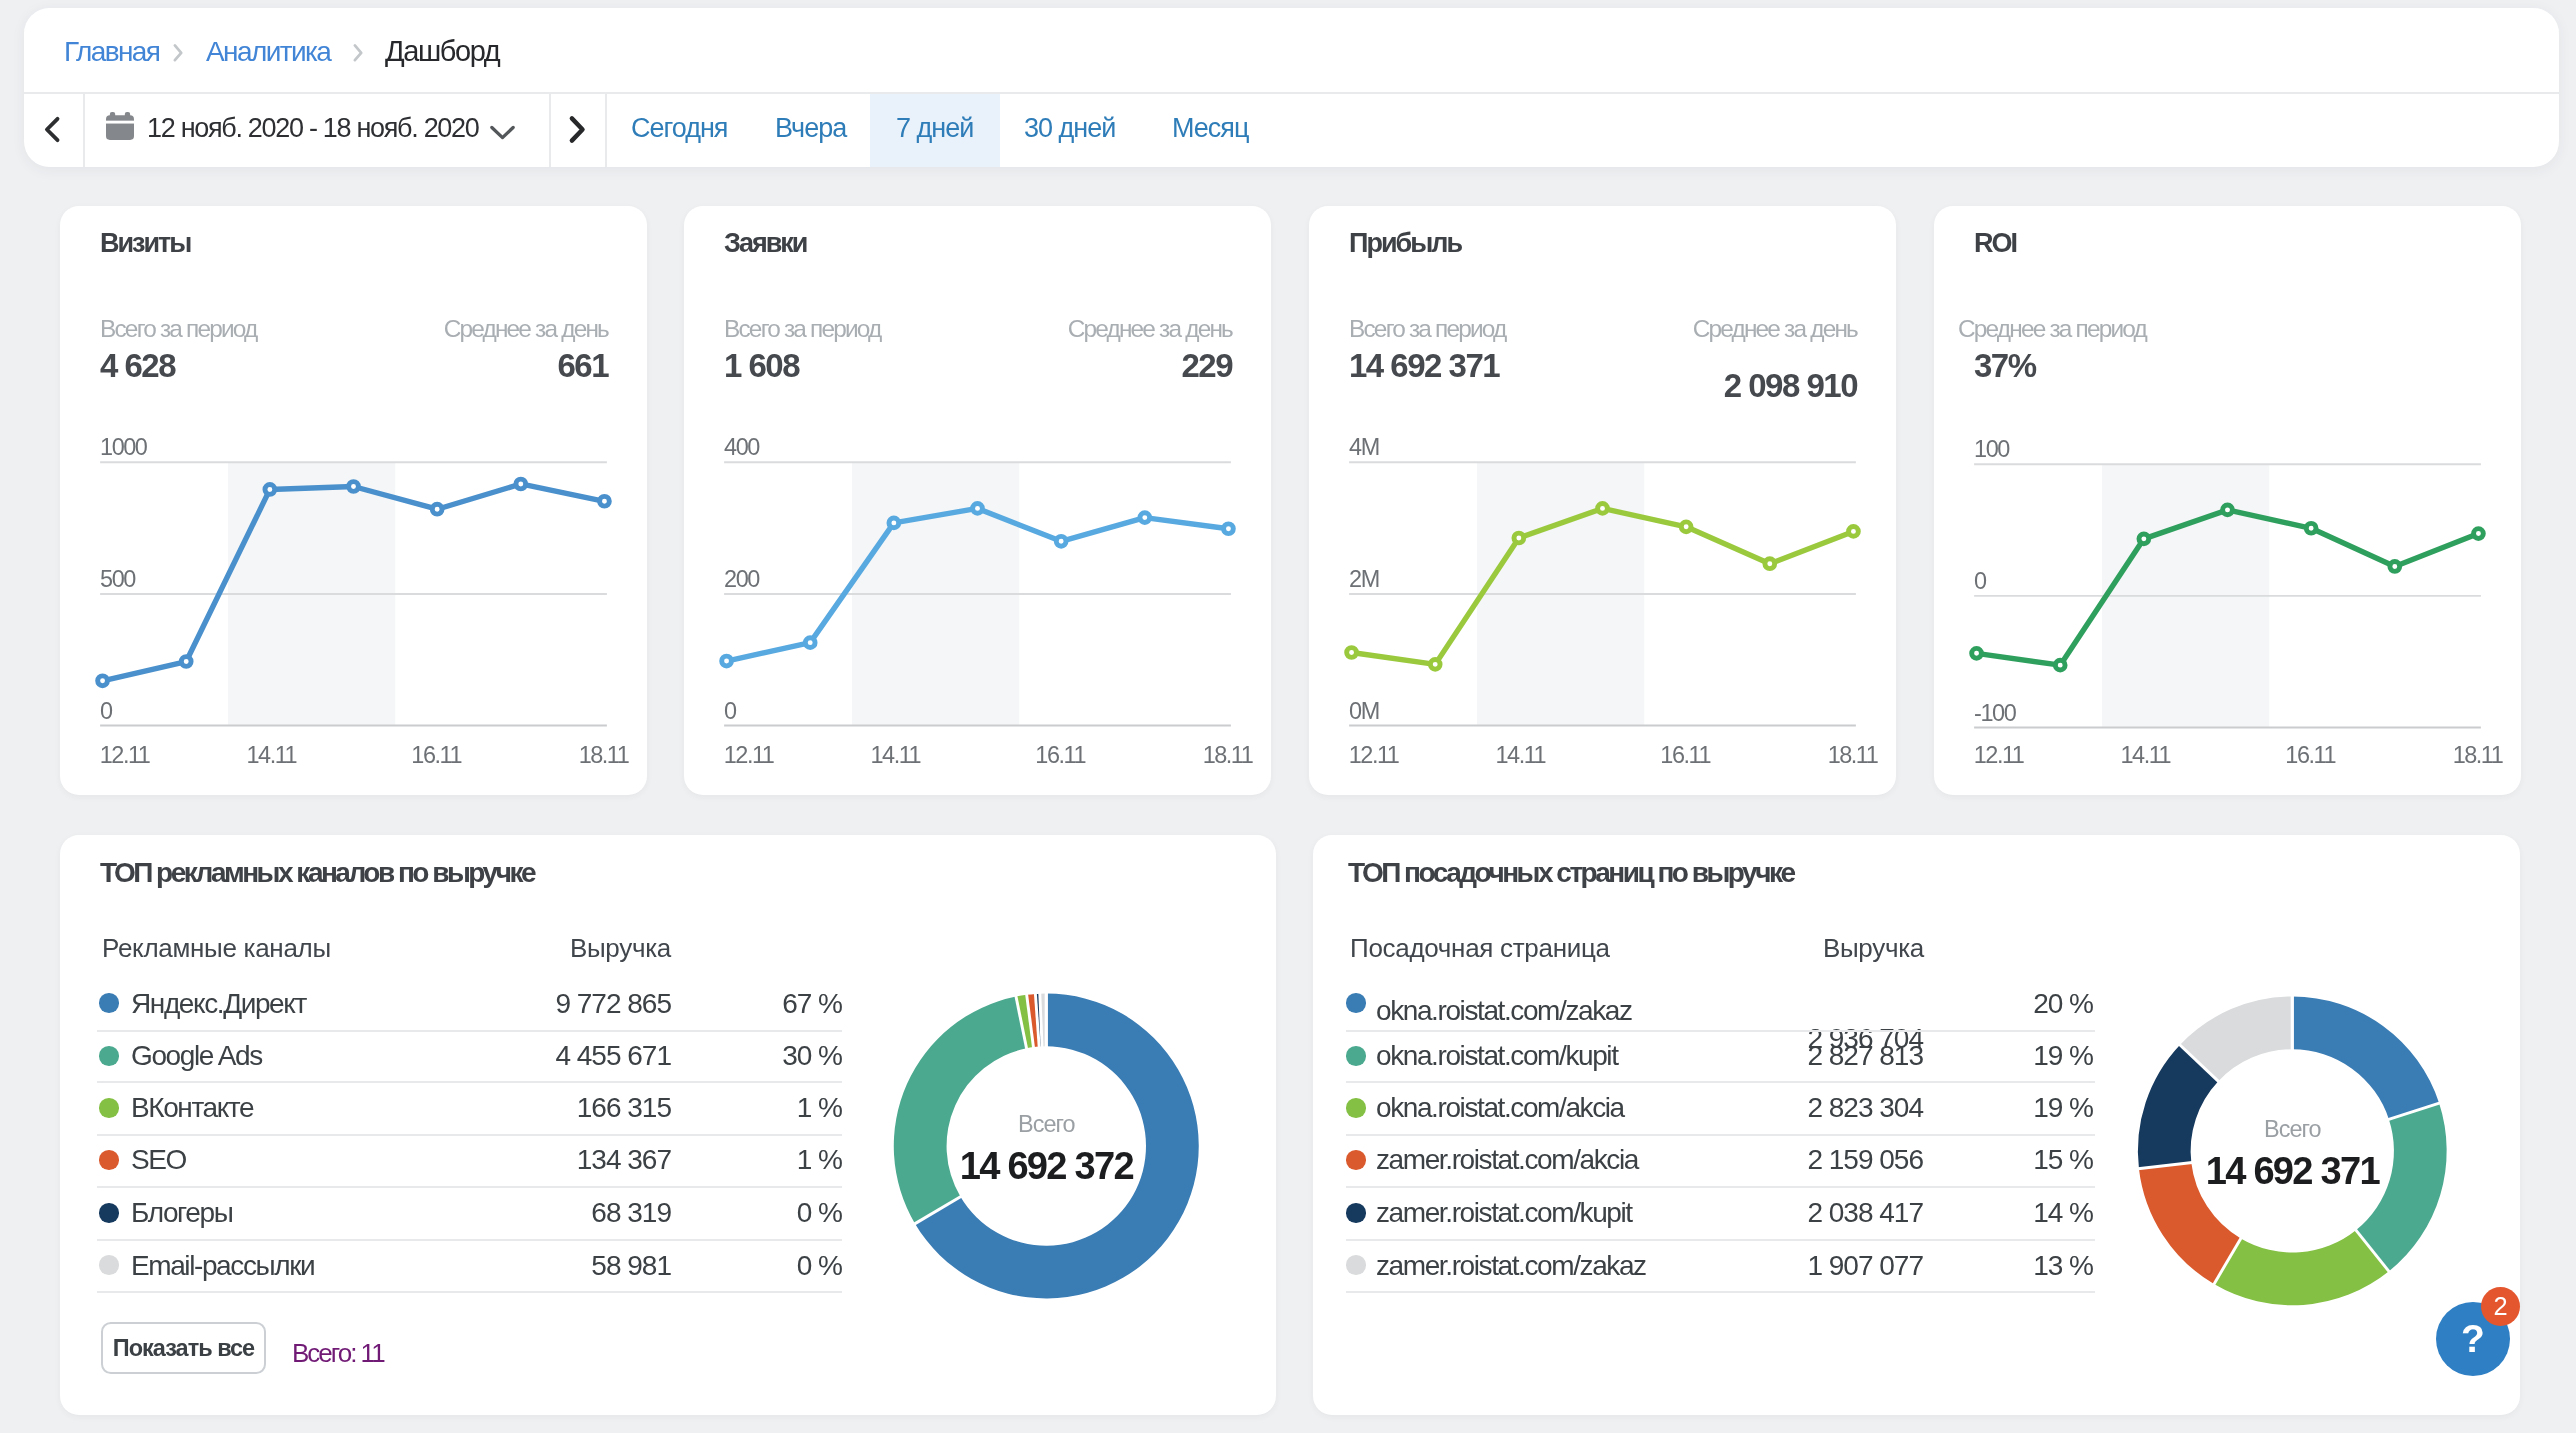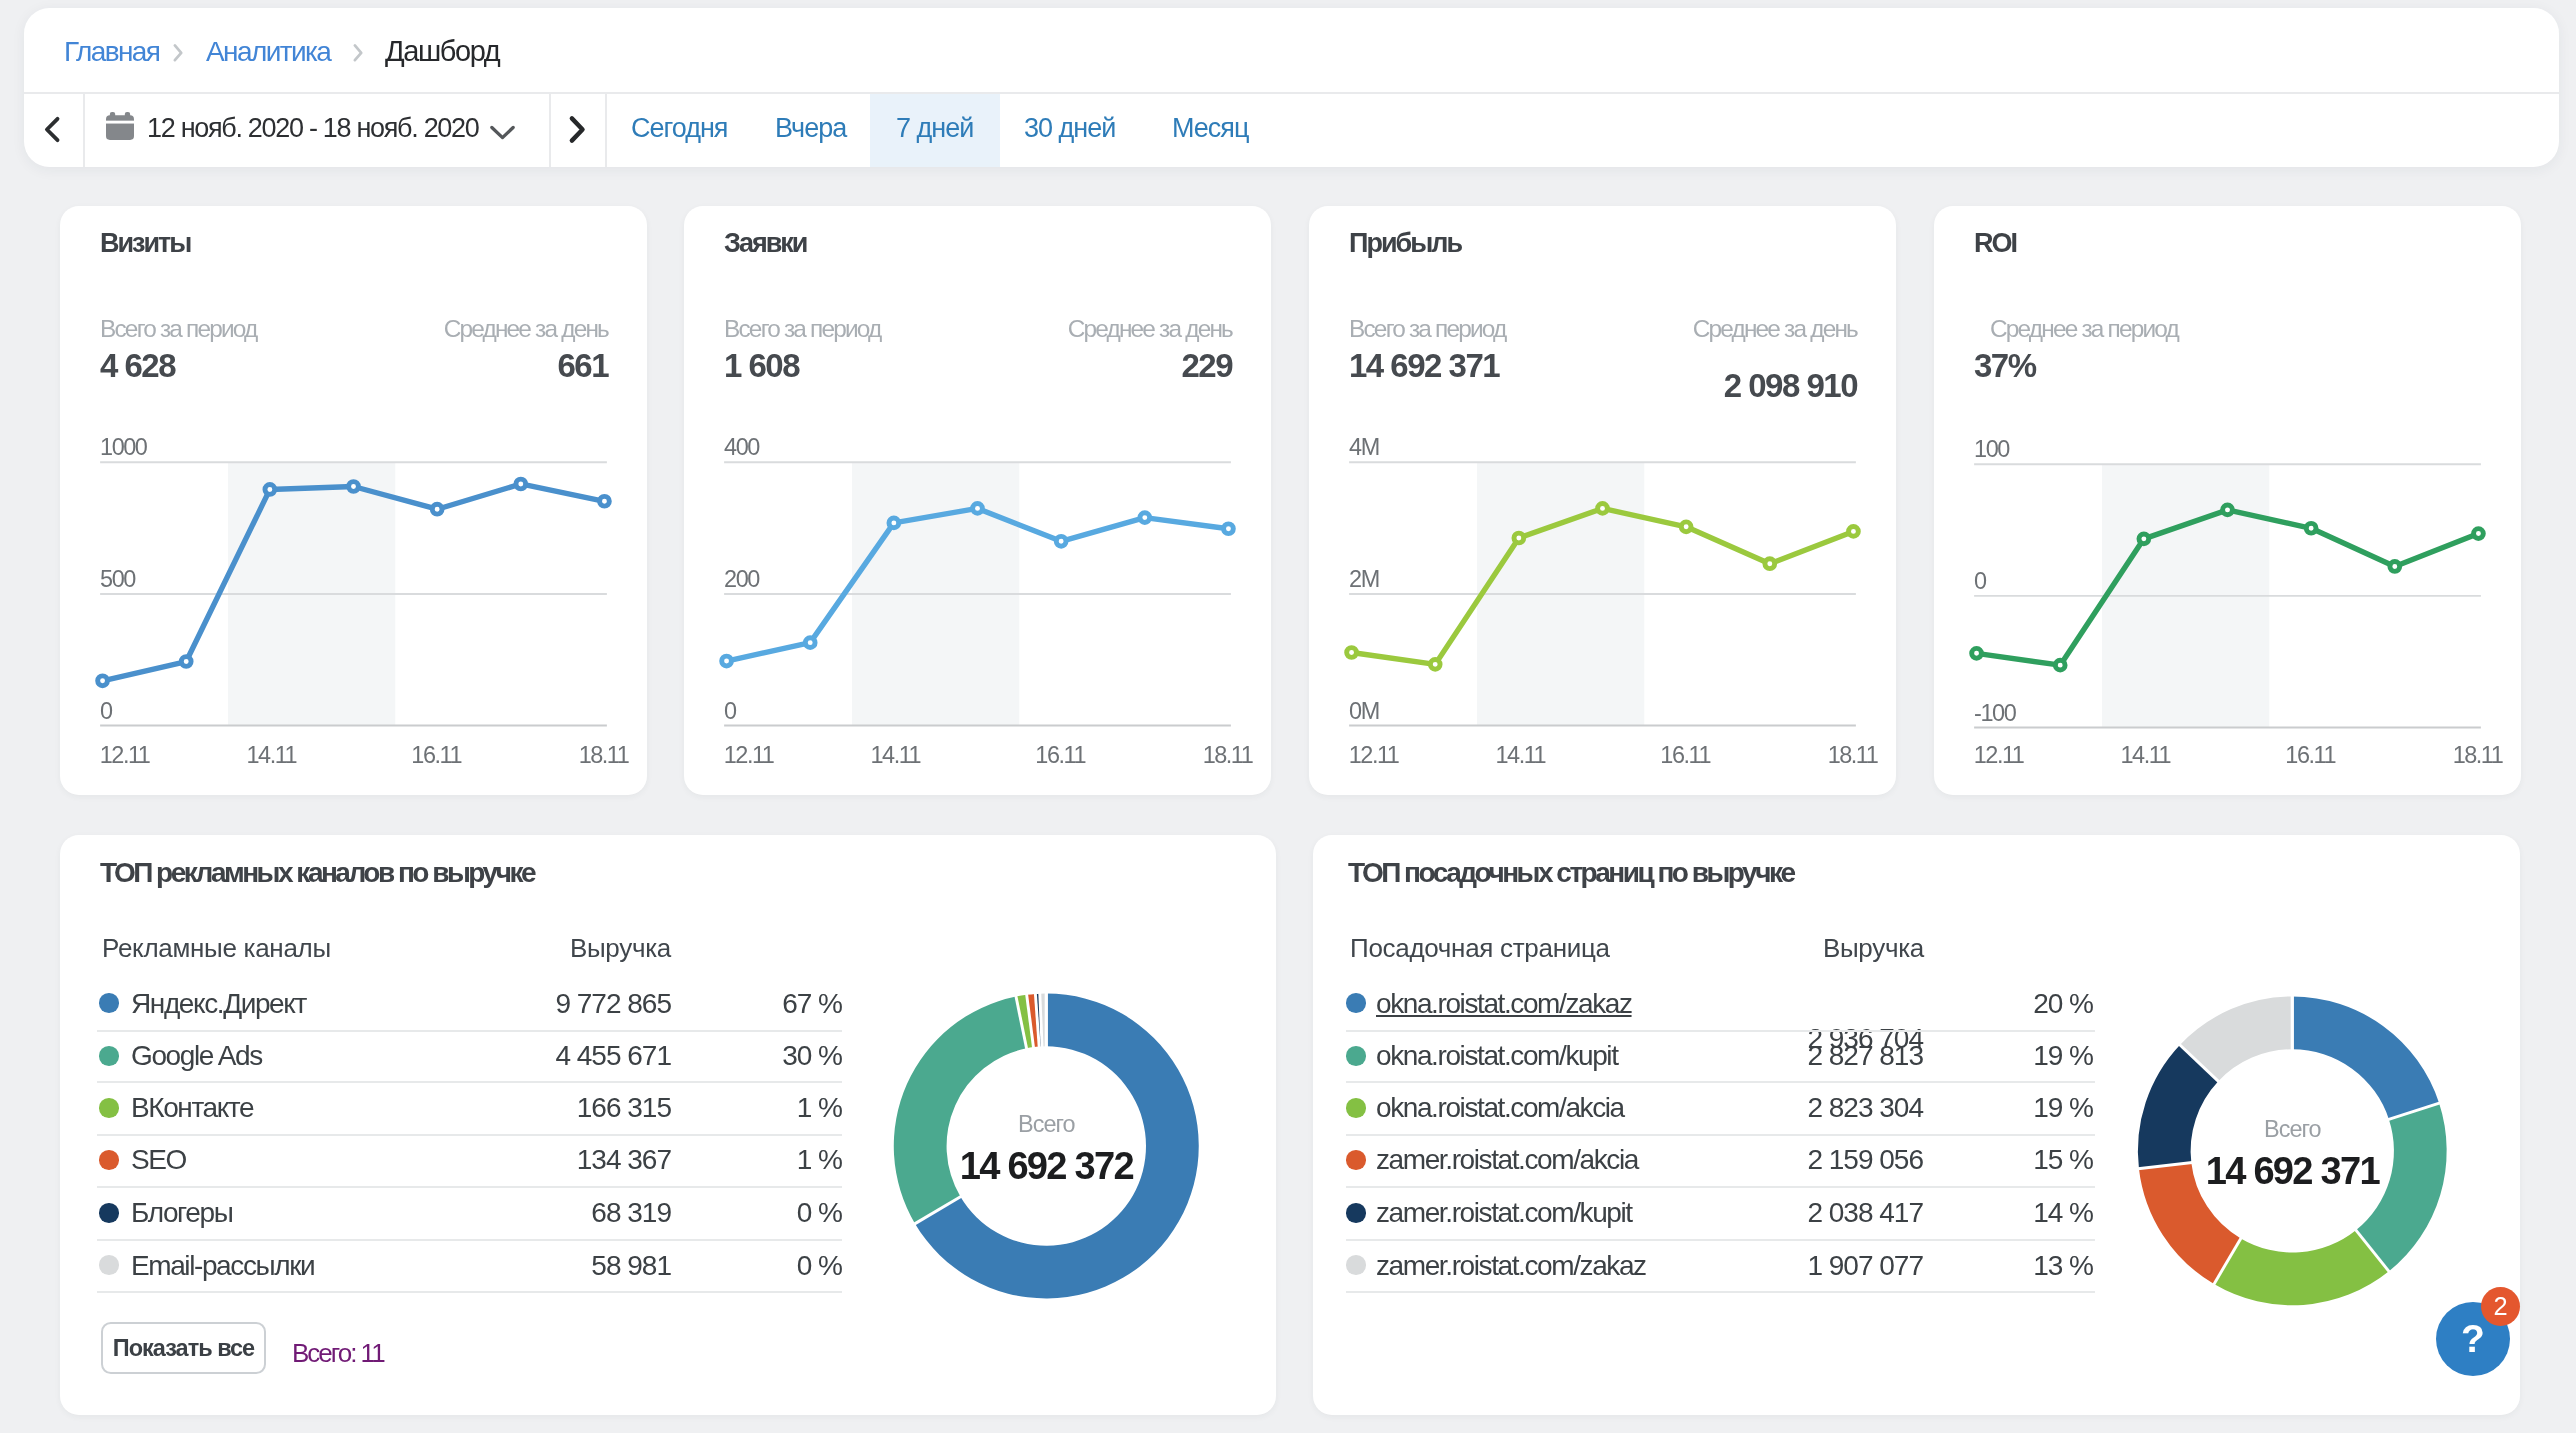--- a/index.html
+++ b/index.html
@@ -150,21 +150,21 @@
       <circle cx="214.5" cy="339.3" r="5" fill="#fff" stroke="#9bc93e" stroke-width="5"></circle>
       <circle cx="300.0" cy="309.1" r="5" fill="#fff" stroke="#9bc93e" stroke-width="5"></circle>
       <circle cx="385.5" cy="327.9" r="5" fill="#fff" stroke="#9bc93e" stroke-width="5"></circle>
       <circle cx="471.0" cy="365.6" r="5" fill="#fff" stroke="#9bc93e" stroke-width="5"></circle>
       <circle cx="556.5" cy="332.6" r="5" fill="#fff" stroke="#9bc93e" stroke-width="5"></circle>
     </svg>
   </div>
 
   <div class="card" style="left:1934px; top:206px; width:587px; height:589px;">
     <div class="ctitle">ROI</div>
-    <div class="slabel" style="left:56px; top:111px;text-align:center;">Среднее за период</div>
+    <div class="slabel" style="left:24px; top:111px;text-align:center;">Среднее за период</div>
 
     <div class="sval" style="left:40px; top:143px;">37%</div>
 
     <svg class="abs" style="left:0; top:0;" width="587" height="589" viewBox="0 0 600 602">
       <rect x="171.7" y="264" width="171" height="269" fill="#f4f6f7"></rect>
       <line x1="41" y1="264" x2="559" y2="264" stroke="#d9dbdd" stroke-width="2"></line>
       <line x1="41" y1="398.5" x2="559" y2="398.5" stroke="#d9dbdd" stroke-width="2"></line>
       <line x1="41" y1="533" x2="559" y2="533" stroke="#caccce" stroke-width="2"></line>
       <text x="41" y="257" font-size="24" letter-spacing="-1.5" fill="#6d7175">100</text>
       <text x="41" y="391.5" font-size="24" letter-spacing="-1.5" fill="#6d7175">0</text>
@@ -237,21 +237,21 @@
       <text x="1009" y="304" font-size="24" letter-spacing="-1" fill="#9a9fa4" text-anchor="middle">Всего</text>
       <text x="1009" y="352" font-size="39" font-weight="bold" fill="#1c1d1f" text-anchor="middle" letter-spacing="-1.8">14 692 372</text>
     </svg>
   </div>
 
   <div class="card" style="left:1313px; top:835px; width:1207px; height:580px;">
     <div class="ctitle" style="left:35px; top:24.4px; font-size:28px; letter-spacing:-2.5px;">ТОП посадочных страниц по выручке</div>
     <div class="tblhead" style="left:37px; top:100px;">Посадочная страница</div>
     <div class="tblhead right" style="left:415px; top:100px; width:196px;">Выручка</div>
     <div class="dot" style="left:33px; top:158px; background:#3a7cb4;"></div>
-    <div class="row-name" style="left:63px; top:151px;text-decoration:underline;">okna.roistat.com/zakaz</div>
+    <div class="row-name" style="left:63px; top:158px;">okna.roistat.com/zakaz</div>
     <div class="row-num" style="left:317px; top:154px; width:293px;margin-top:32px;">2 936 704</div>
     <div class="row-num" style="left:633px; top:151px; width:147px;">20 %</div>
     <div class="divider" style="left:33px; top:195px; width:749px;"></div>
     <div class="dot" style="left:33px; top:211px; background:#4ba98f;"></div>
     <div class="row-name" style="left:63px; top:203px;">okna.roistat.com/kupit</div>
     <div class="row-num" style="left:317px; top:203px; width:293px;">2 827 813</div>
     <div class="row-num" style="left:633px; top:203px; width:147px;">19 %</div>
     <div class="divider" style="left:33px; top:246px; width:749px;"></div>
     <div class="dot" style="left:33px; top:263px; background:#84c043;"></div>
     <div class="row-name" style="left:63px; top:255px;">okna.roistat.com/akcia</div>

